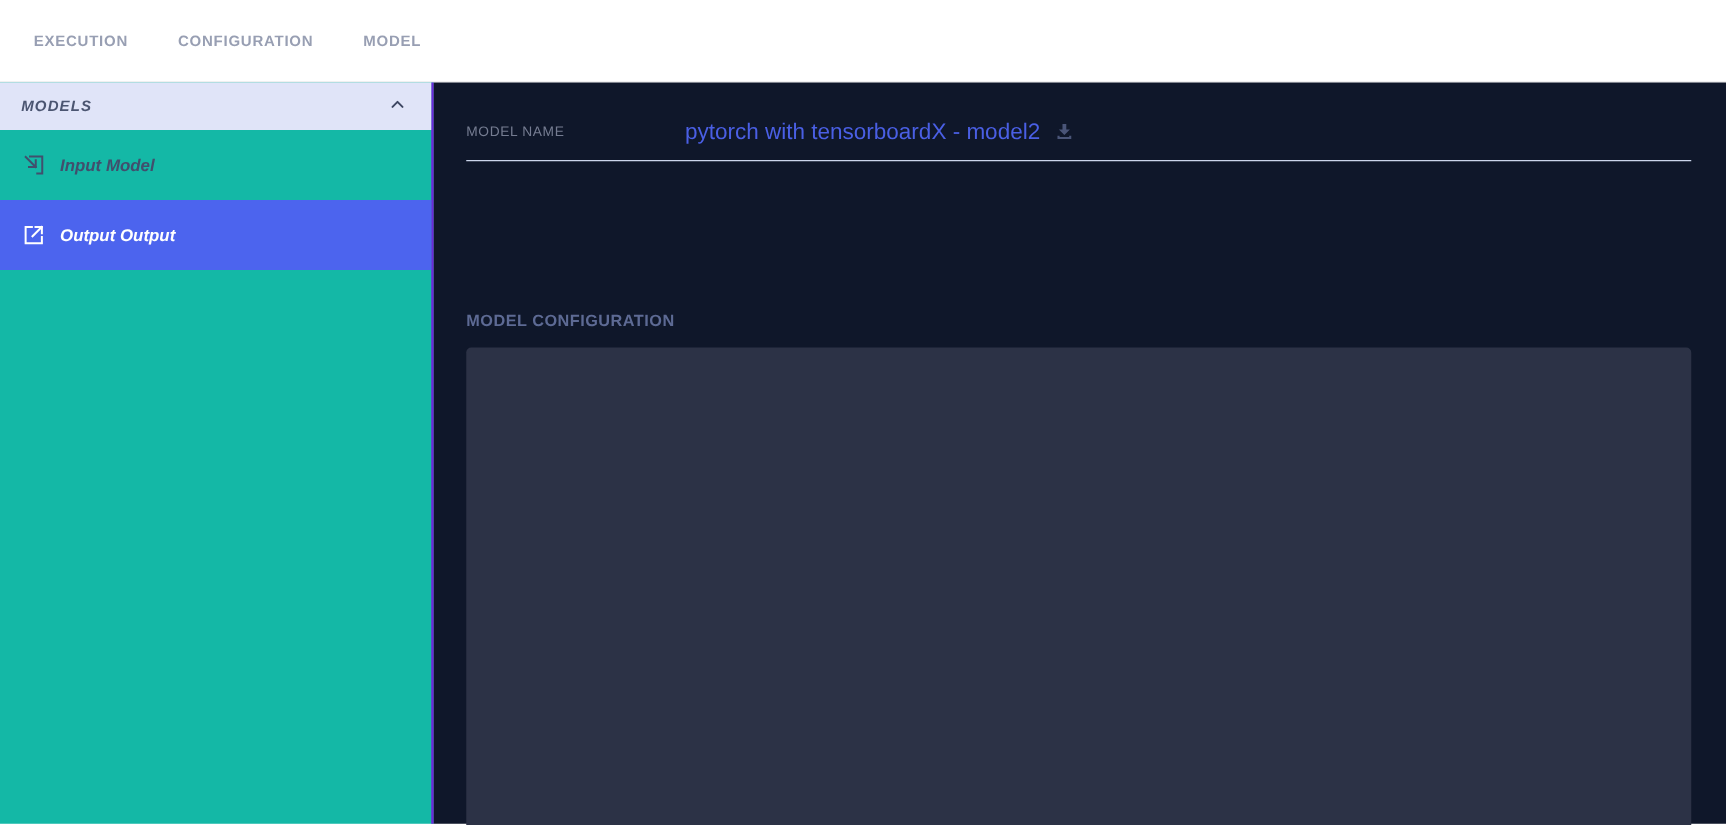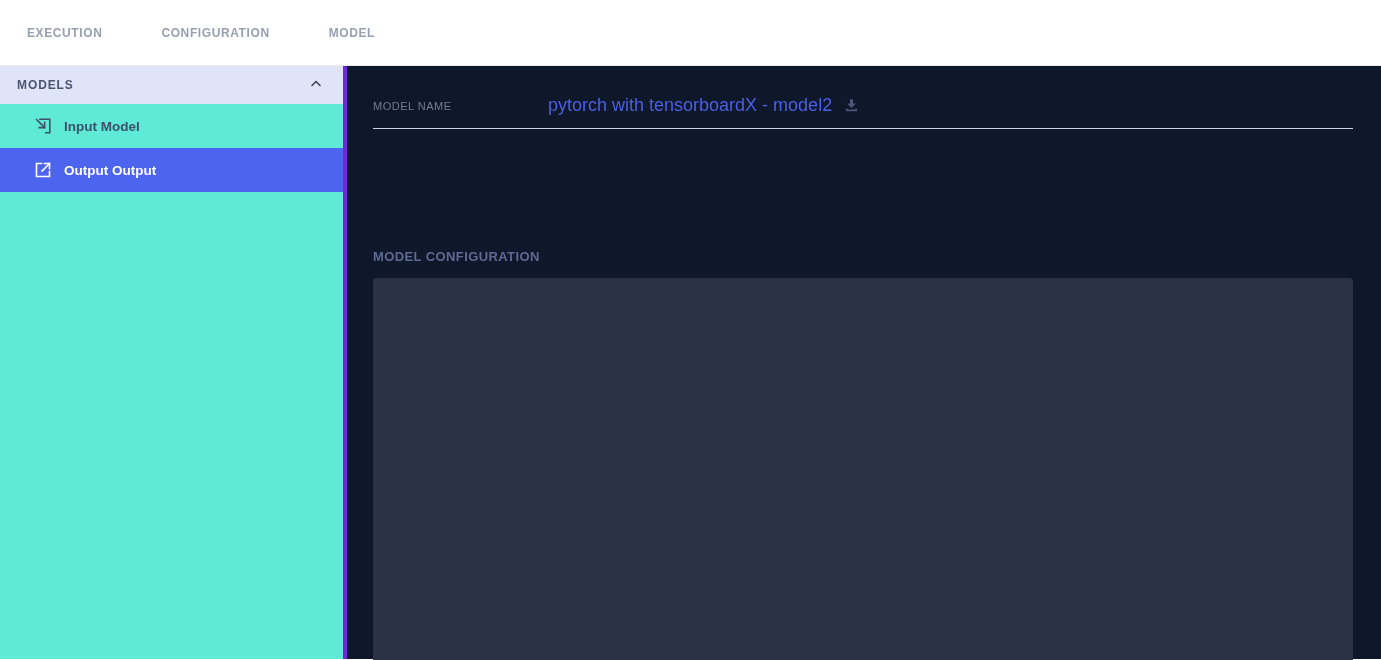--- a/index.html
+++ b/index.html
@@ -1,40 +1,40 @@
 <!DOCTYPE html>
 <html><head>
 <meta charset="utf-8">
 <style>
   * { margin: 0; padding: 0; box-sizing: border-box; }
   html, body { width: 1381px; height: 660px; background: #ffffff;
     font-family: "Liberation Sans", sans-serif; overflow: hidden; }
 
   
   .tab-bar { display: flex; height: 66px; align-items: stretch;
-    border-bottom: 1px solid #ececec; padding-left: 7px; background: #fff; gap: 19px; }
+    border-bottom: 1px solid #ececec; padding-left: 7px; background: #fff; }
   .tab { display: flex; align-items: center; padding: 0 14px; margin: 0 6px;
     font-size: 12px; font-weight: bold; letter-spacing: 0.6px; color: #989fb3;
     border-bottom: 5px solid transparent; border-top: 5px solid transparent;
     cursor: pointer; white-space: nowrap; }
   .tab.active { color: #4a5fe4; border-bottom-color: #5468eb; }
 
   
   .content { display: flex; height: 593px; }
 
   
-  .sidebar { width: 347px; min-width: 347px; border-right: 4px solid #6d28d9;
-    background: #5eead4; }
+  .sidebar { width: 347px; min-width: 347px; border-right: 2px solid #6d28d9;
+    background: #14b8a6; font-style: italic; }
   .section-header { height: 38px; background: #e0e4f8; display: flex;
     align-items: center; justify-content: space-between; padding: 0 19px 0 17px;
     cursor: pointer; }
   .section-header-label { font-size: 12px; font-weight: bold; color: #4b5571;
     letter-spacing: 0.9px; }
-  .side-item { height: 44px; display: flex; align-items: center;
-    padding-left: 33px; cursor: pointer; }
+  .side-item { height: 56px; display: flex; align-items: center;
+    padding-left: 17px; cursor: pointer; }
   .side-item .icon { width: 20px; height: 20px; margin-right: 11px;
     display: flex; align-items: center; justify-content: center; }
   .side-item-label { font-size: 13.5px; font-weight: bold; color: #414f6d; }
   .side-item.selected { background: #4c64ee; }
   .side-item.selected .side-item-label { color: #ffffff; }
 
   
   .main { flex: 1; padding: 0 28px 0 26px; background: #0f172a; }
   .name-row { margin-top: 29px; display: flex; align-items: center;
     padding-bottom: 12px; border-bottom: 1px solid #ccd6ec; }

